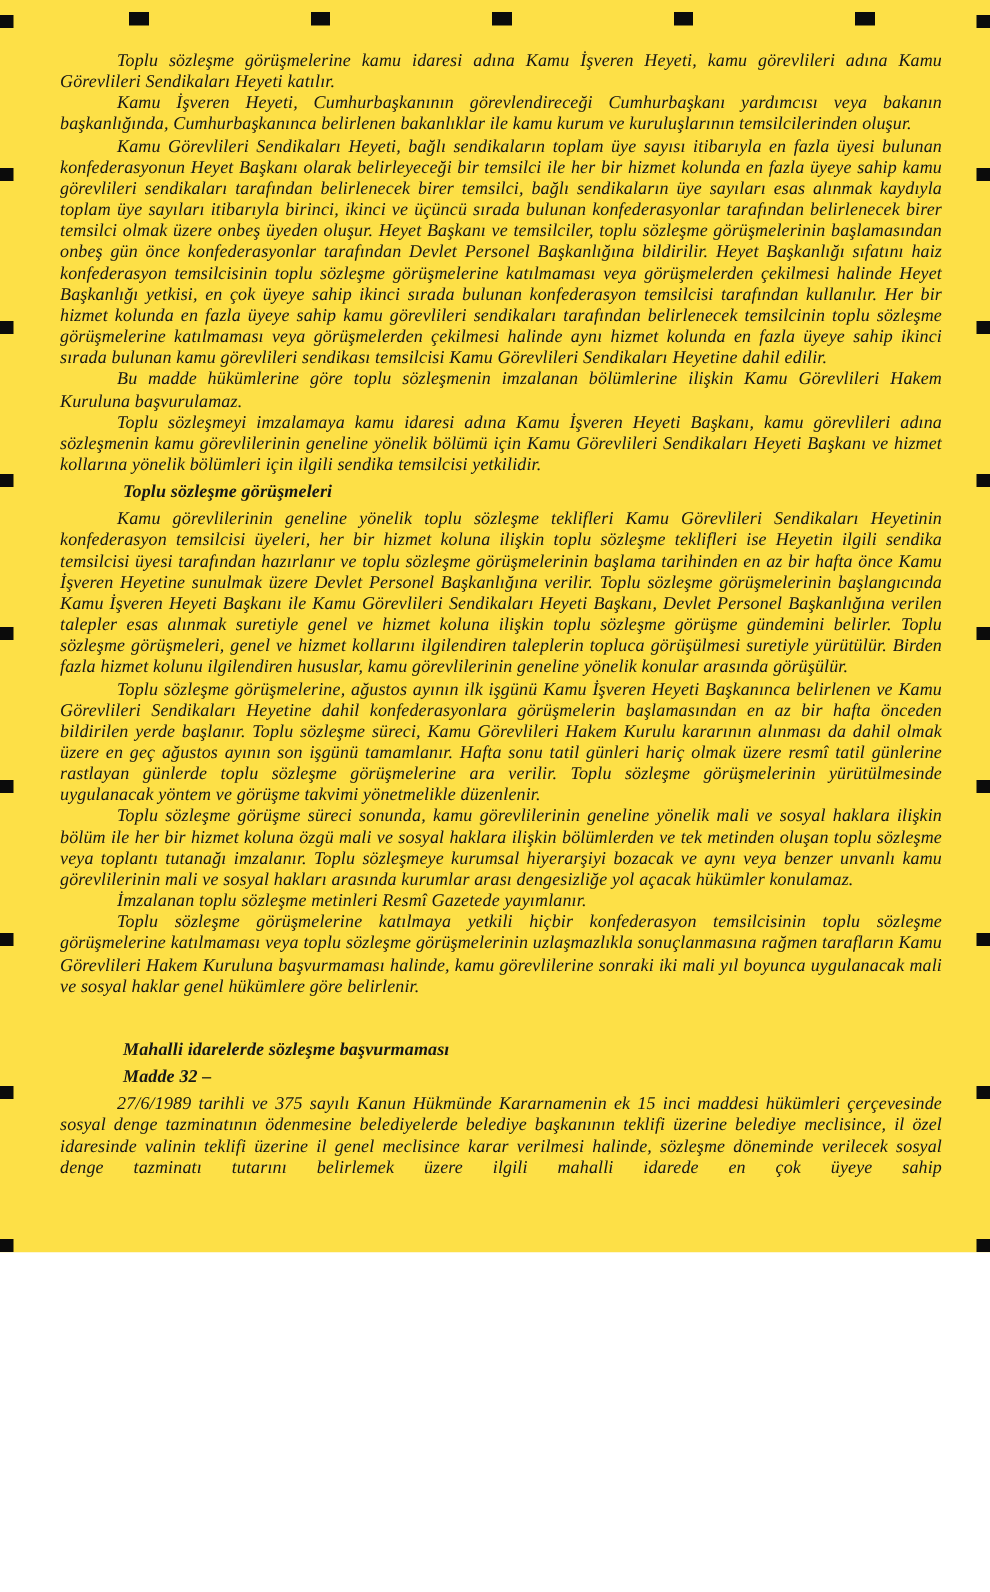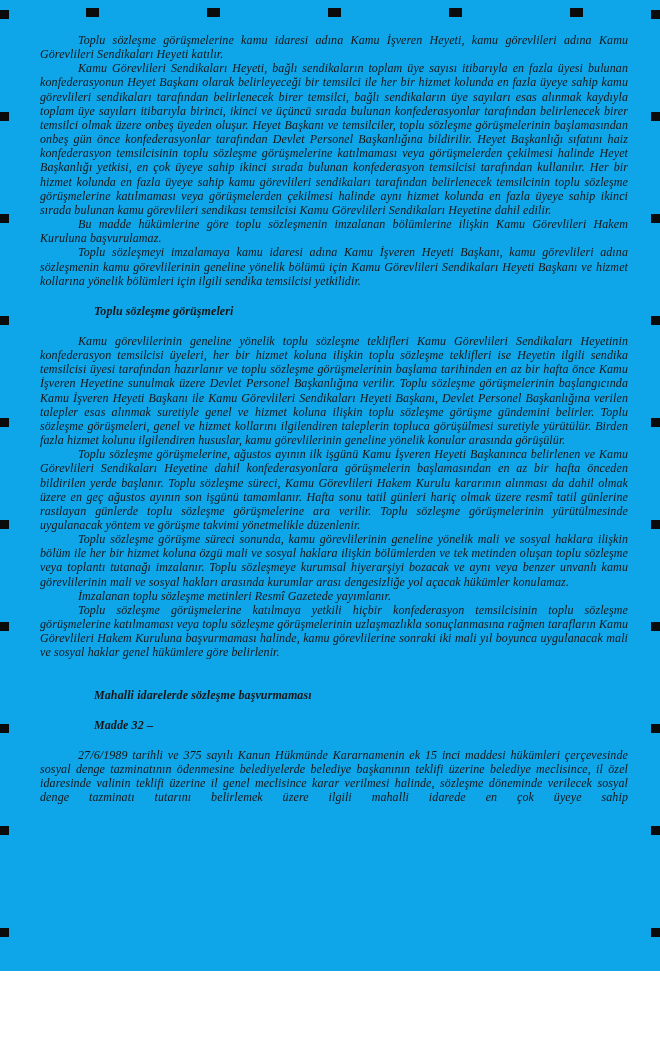--- a/index.html
+++ b/index.html
@@ -3,22 +3,22 @@
 <meta charset="utf-8">
 <style>
   html, body {
     margin: 0;
     padding: 0;
     background: #ffffff;
   }
   .page {
     position: relative;
     width: 660px;
-    height: 971px;
-    background: #0ea5e9;
+    height: 835px;
+    background: #fde047;
     overflow: hidden;
     font-family: "Liberation Serif", serif;
   }
   
   .edge {
     position: absolute;
     pointer-events: none;
   }
   .edge-top {
     left: 0; right: 0; top: 8px; height: 9px;
@@ -58,21 +58,21 @@
     font-size: 12px;
     line-height: 14.15px;
     letter-spacing: 0.1px;
   }
   .para {
     margin: 0;
     text-indent: 38px;
     text-align: justify;
   }
   .heading {
-    margin: 16px;
+    margin: 4px;
     text-indent: 38px;
     font-weight: bold;
     text-align: left;
   }
   .gap-above {
     margin-top: 28px;
   }
   .force-justify {
     text-align-last: justify;
   }
@@ -82,20 +82,21 @@
 
 <div class="page">
 
   <div class="edge edge-top"></div>
   <div class="edge edge-bottom"></div>
   <div class="edge edge-left"></div>
   <div class="edge edge-right"></div>
 
   <div class="content">
     <p class="para">Toplu sözleşme görüşmelerine kamu idaresi adına Kamu İşveren Heyeti, kamu görevlileri adına Kamu Görevlileri Sendikaları Heyeti katılır.</p>
+    <p class="para">Kamu İşveren Heyeti, Cumhurbaşkanının görevlendireceği Cumhurbaşkanı yardımcısı veya bakanın başkanlığında, Cumhurbaşkanınca belirlenen bakanlıklar ile kamu kurum ve kuruluşlarının temsilcilerinden oluşur.</p>
     <p class="para">Kamu Görevlileri Sendikaları Heyeti, bağlı sendikaların toplam üye sayısı itibarıyla en fazla üyesi bulunan konfederasyonun Heyet Başkanı olarak belirleyeceği bir temsilci ile her bir hizmet kolunda en fazla üyeye sahip kamu görevlileri sendikaları tarafından belirlenecek birer temsilci, bağlı sendikaların üye sayıları esas alınmak kaydıyla toplam üye sayıları itibarıyla birinci, ikinci ve üçüncü sırada bulunan konfederasyonlar tarafından belirlenecek birer temsilci olmak üzere onbeş üyeden oluşur. Heyet Başkanı ve temsilciler, toplu sözleşme görüşmelerinin başlamasından onbeş gün önce konfederasyonlar tarafından Devlet Personel Başkanlığına bildirilir. Heyet Başkanlığı sıfatını haiz konfederasyon temsilcisinin toplu sözleşme görüşmelerine katılmaması veya görüşmelerden çekilmesi halinde Heyet Başkanlığı yetkisi, en çok üyeye sahip ikinci sırada bulunan konfederasyon temsilcisi tarafından kullanılır. Her bir hizmet kolunda en fazla üyeye sahip kamu görevlileri sendikaları tarafından belirlenecek temsilcinin toplu sözleşme görüşmelerine katılmaması veya görüşmelerden çekilmesi halinde aynı hizmet kolunda en fazla üyeye sahip ikinci sırada bulunan kamu görevlileri sendikası temsilcisi Kamu Görevlileri Sendikaları Heyetine dahil edilir.</p>
     <p class="para">Bu madde hükümlerine göre toplu sözleşmenin imzalanan bölümlerine ilişkin Kamu Görevlileri Hakem Kuruluna başvurulamaz.</p>
     <p class="para">Toplu sözleşmeyi imzalamaya kamu idaresi adına Kamu İşveren Heyeti Başkanı, kamu görevlileri adına sözleşmenin kamu görevlilerinin geneline yönelik bölümü için Kamu Görevlileri Sendikaları Heyeti Başkanı ve hizmet kollarına yönelik bölümleri için ilgili sendika temsilcisi yetkilidir.</p>
     <p class="heading">Toplu sözleşme görüşmeleri</p>
     <p class="para">Kamu görevlilerinin geneline yönelik toplu sözleşme teklifleri Kamu Görevlileri Sendikaları Heyetinin konfederasyon temsilcisi üyeleri, her bir hizmet koluna ilişkin toplu sözleşme teklifleri ise Heyetin ilgili sendika temsilcisi üyesi tarafından hazırlanır ve toplu sözleşme görüşmelerinin başlama tarihinden en az bir hafta önce Kamu İşveren Heyetine sunulmak üzere Devlet Personel Başkanlığına verilir. Toplu sözleşme görüşmelerinin başlangıcında Kamu İşveren Heyeti Başkanı ile Kamu Görevlileri Sendikaları Heyeti Başkanı, Devlet Personel Başkanlığına verilen talepler esas alınmak suretiyle genel ve hizmet koluna ilişkin toplu sözleşme görüşme gündemini belirler. Toplu sözleşme görüşmeleri, genel ve hizmet kollarını ilgilendiren taleplerin topluca görüşülmesi suretiyle yürütülür. Birden fazla hizmet kolunu ilgilendiren hususlar, kamu görevlilerinin geneline yönelik konular arasında görüşülür.</p>
     <p class="para">Toplu sözleşme görüşmelerine, ağustos ayının ilk işgünü Kamu İşveren Heyeti Başkanınca belirlenen ve Kamu Görevlileri Sendikaları Heyetine dahil konfederasyonlara görüşmelerin başlamasından en az bir hafta önceden bildirilen yerde başlanır. Toplu sözleşme süreci, Kamu Görevlileri Hakem Kurulu kararının alınması da dahil olmak üzere en geç ağustos ayının son işgünü tamamlanır. Hafta sonu tatil günleri hariç olmak üzere resmî tatil günlerine rastlayan günlerde toplu sözleşme görüşmelerine ara verilir. Toplu sözleşme görüşmelerinin yürütülmesinde uygulanacak yöntem ve görüşme takvimi yönetmelikle düzenlenir.</p>
     <p class="para">Toplu sözleşme görüşme süreci sonunda, kamu görevlilerinin geneline yönelik mali ve sosyal haklara ilişkin bölüm ile her bir hizmet koluna özgü mali ve sosyal haklara ilişkin bölümlerden ve tek metinden oluşan toplu sözleşme veya toplantı tutanağı imzalanır. Toplu sözleşmeye kurumsal hiyerarşiyi bozacak ve aynı veya benzer unvanlı kamu görevlilerinin mali ve sosyal hakları arasında kurumlar arası dengesizliğe yol açacak hükümler konulamaz.</p>
     <p class="para">İmzalanan toplu sözleşme metinleri Resmî Gazetede yayımlanır.</p>
     <p class="para">Toplu sözleşme görüşmelerine katılmaya yetkili hiçbir konfederasyon temsilcisinin toplu sözleşme görüşmelerine katılmaması veya toplu sözleşme görüşmelerinin uzlaşmazlıkla sonuçlanmasına rağmen tarafların Kamu Görevlileri Hakem Kuruluna başvurmaması halinde, kamu görevlilerine sonraki iki mali yıl boyunca uygulanacak mali ve sosyal haklar genel hükümlere göre belirlenir.</p>
     <p class="heading gap-above">Mahalli idarelerde sözleşme başvurmaması</p>

